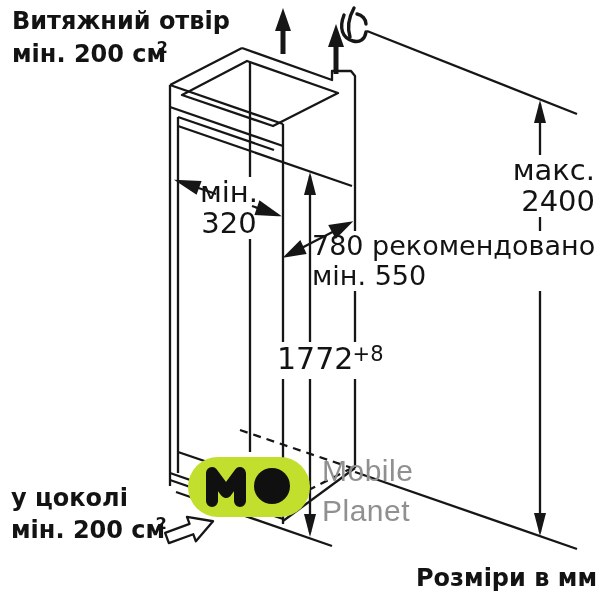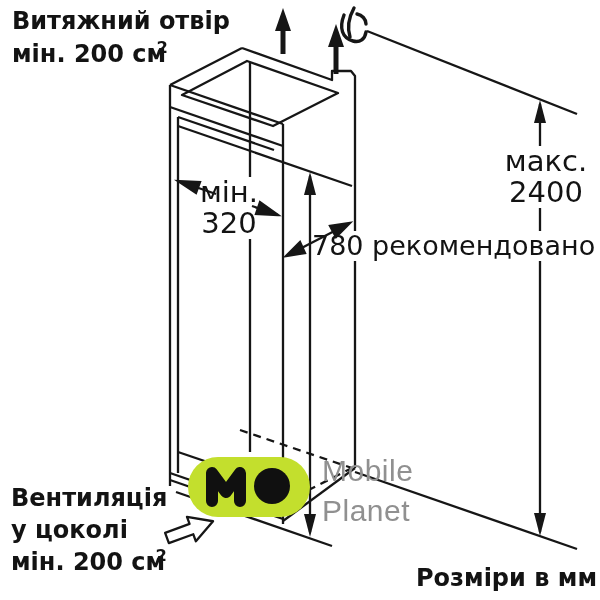--- a/index.html
+++ b/index.html
@@ -67,30 +67,33 @@
     <div><span>мін. 200 см</span><span class="sup2">2</span></div>
   </div>
 
   <div class="t fs29 ctr bgw" style="left:193px;top:177px;width:72px;">
     <div>мін.</div>
     <div>320</div>
   </div>
 
   <div class="t fs27 bgw" style="left:312px;top:231px;">
     <div>780 рекомендовано</div>
+    <div>мін. 550</div>
   </div>
 
-  <div class="t fs29 ctr bgw" style="left:497px;top:146px;width:98px;">
+  <div class="t fs29 ctr bgw" style="left:497px;top:155px;width:98px;text-align:right;">
     <div>макс.</div>
     <div>2400</div>
   </div>
 
+  <div class="t fs30 bgw" style="left:277px;top:342px;">
+    <span>1772</span><span class="suptol">+8</span>
+  </div>
 
   <div id="vent-label" class="t fs28" style="left:11px;top:482px;">
-    <div>Вентиляція</div>
     <div>у цоколі</div>
     <div><span>мін. 200 см</span><span class="sup2">2</span></div>
   </div>
 
   <div class="t fs28" style="left:416px;top:562px;">Розміри в мм</div>
 
   <div id="brand-text" class="t" style="left:322px;top:451px;">
     <div>Mobile</div>
     <div>Planet</div>
   </div>

